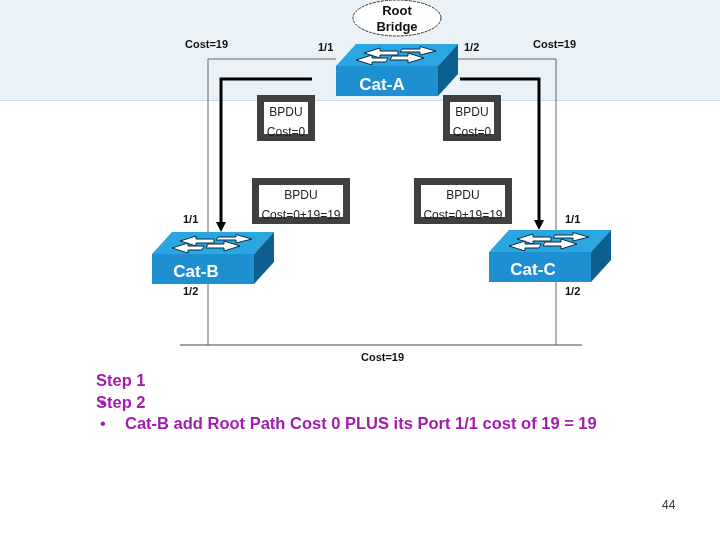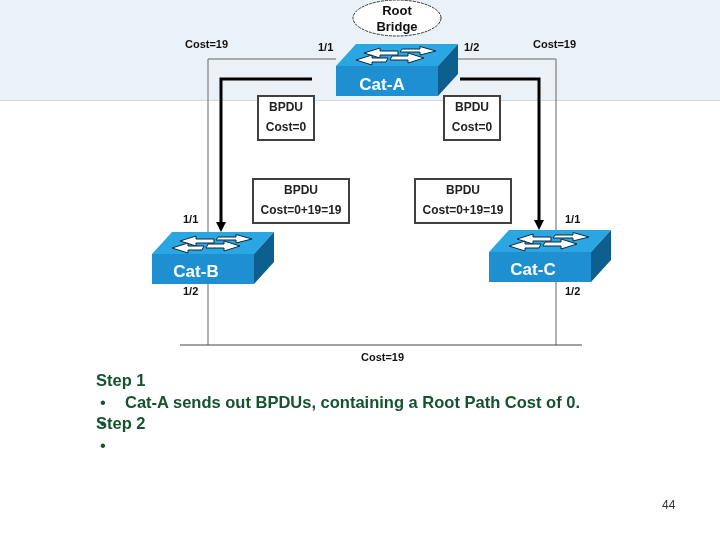--- a/index.html
+++ b/index.html
@@ -2,25 +2,25 @@
 <html><head>
 <meta charset="utf-8">
 <style>
   html, body { margin:0; padding:0; }
   body { width:720px; height:540px; position:relative; overflow:hidden; background:#ffffff;
          font-family:"Liberation Sans", sans-serif; }
   .top-band { position:absolute; left:0; top:0; width:720px; height:100px; background:#eaf2f8;
               border-bottom:1px solid #c9dbe6; }
   svg.diagram { position:absolute; left:0; top:0; width:720px; height:540px; }
   .lbl { position:absolute; font-size:11px; font-weight:bold; color:#111; white-space:nowrap;text-align:center; }
-  .box { position:absolute; border:2px solid #404040; background:#fff; text-align:center;
-         font-size:12px; color:#222; box-sizing:border-box;font-weight:bold; }
+  .box { position:absolute; border:7px solid #404040; background:#fff; text-align:center;
+         font-size:12px; color:#222; box-sizing:border-box; }
   .box div { line-height:20px; }
   .notes { position:absolute; left:96px; top:370px; width:620px; font-size:16.5px; font-weight:bold;
-           color:#14532d; line-height:21.5px; }
+           color:#a21caf; line-height:21.5px; }
   .notes .step { margin:0; }
   .notes .bullet { position:relative; padding-left:29px; margin:0; }
   .notes .bullet .dot { position:absolute; left:4px; top:0; font-weight:normal; }
   .page-num { position:absolute; left:662px; top:498px; font-size:12px; color:#333; }
   .switch-label { font-size:17px; font-weight:bold; fill:#ffffff; font-family:"Liberation Sans", sans-serif; }
 </style>
 </head>
 <body>
 
 <div class="top-band"></div>
@@ -101,24 +101,24 @@
 </div>
 <div class="box" style="left:414px;top:178px;width:98px;height:46px;">
   <div>BPDU</div>
   <div>Cost=0+19=19</div>
 </div>
 
 <div class="notes">
   <p class="step">Step 1</p>
   <p class="bullet">
     <span class="dot">•</span>
-    <span>Cat-A sends out BPDUs, containing a Root Path Cost of 0.</span>
   </p>
   <p class="bullet">
     <span class="dot">•</span>
   </p>
   <p class="step">Step 2</p>
   <p class="bullet">
     <span class="dot">•</span>
+    <span>Cat-B add Root Path Cost 0 PLUS its Port 1/1 cost of 19 = 19</span>
   </p>
 </div>
 
 <span class="page-num">44</span>
 
 </body></html>

